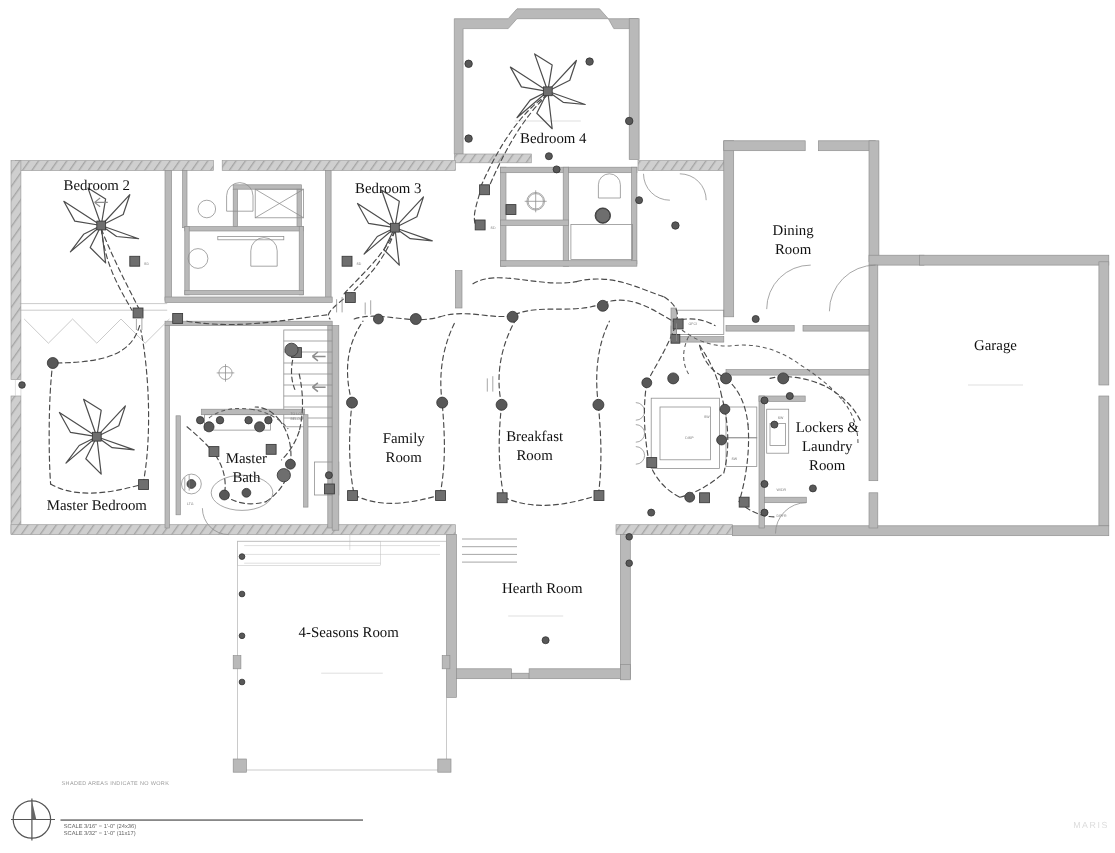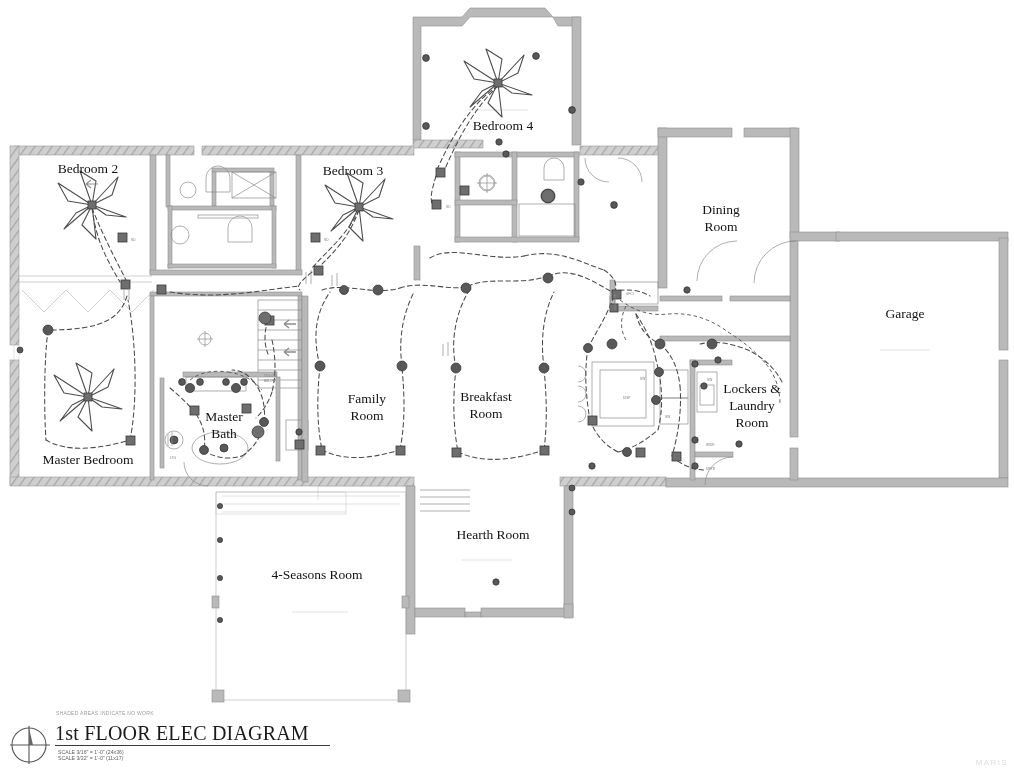--- a/index.html
+++ b/index.html
@@ -19,21 +19,21 @@
   .roomlabel{font-family:"Liberation Serif",serif;font-size:13.5px;fill:#111;text-anchor:middle;}
   .microtxt{font-family:"Liberation Sans",sans-serif;font-size:3.2px;fill:#777;}
   .tb-note{position:absolute;left:56px;top:710px;font-family:"Liberation Sans",sans-serif;
            font-size:5px;letter-spacing:.3px;color:#9b9b9b;white-space:nowrap;}
   .tb-title{position:absolute;left:55px;top:722px;font-family:"Liberation Serif",serif;
             font-size:20px;color:#1a1a1a;letter-spacing:.2px;white-space:nowrap;}
   .tb-rule{position:absolute;left:55px;top:745px;width:275px;height:1px;background:#3a3a3a;}
   .tb-scale{position:absolute;left:58px;top:749px;font-family:"Liberation Sans",sans-serif;
             font-size:5.2px;line-height:6.4px;color:#5f5f5f;white-space:nowrap;}
   .tb-mark{position:absolute;left:6px;top:721px;width:46px;height:48px;}
-  .watermark{position:absolute;right:6px;bottom:8px;font-family:"Liberation Sans",sans-serif;
+  .watermark{position:absolute;right:6px;bottom:20px;font-family:"Liberation Sans",sans-serif;
              font-size:8px;color:#dcdcdc;letter-spacing:1.4px;}
 </style>
 </head>
 <body>
 
 <div id="sheet">
 
 <svg id="plan" viewBox="0 0 1014 775">
   <defs>
     <pattern id="hatchGray" width="7" height="7" patternTransform="rotate(35)" patternUnits="userSpaceOnUse">
@@ -496,21 +496,20 @@
 </svg>
 
 <svg class="tb-mark" viewBox="0 0 46 48">
   <circle cx="23" cy="24" r="17" fill="none" stroke="#555" stroke-width="1.1"></circle>
   <line x1="23" y1="5" x2="23" y2="43" stroke="#555" stroke-width="1.1"></line>
   <line x1="4" y1="24" x2="44" y2="24" stroke="#555" stroke-width="1.1"></line>
   <path d="M23,7 L27,24 L23,24 Z" fill="#666"></path>
 </svg>
 
 <div class="tb-note">SHADED AREAS INDICATE NO WORK</div>
-<div class="tb-title">1st FLOOR ELEC DIAGRAM</div>
 <div class="tb-rule"></div>
 <div class="tb-scale">
   <div>SCALE  3/16" = 1'-0" (24x36)</div>
   <div>SCALE  3/32" = 1'-0" (11x17)</div>
 </div>
 <div class="watermark">MARIS</div>
 
 </div>
 
 </body></html>

